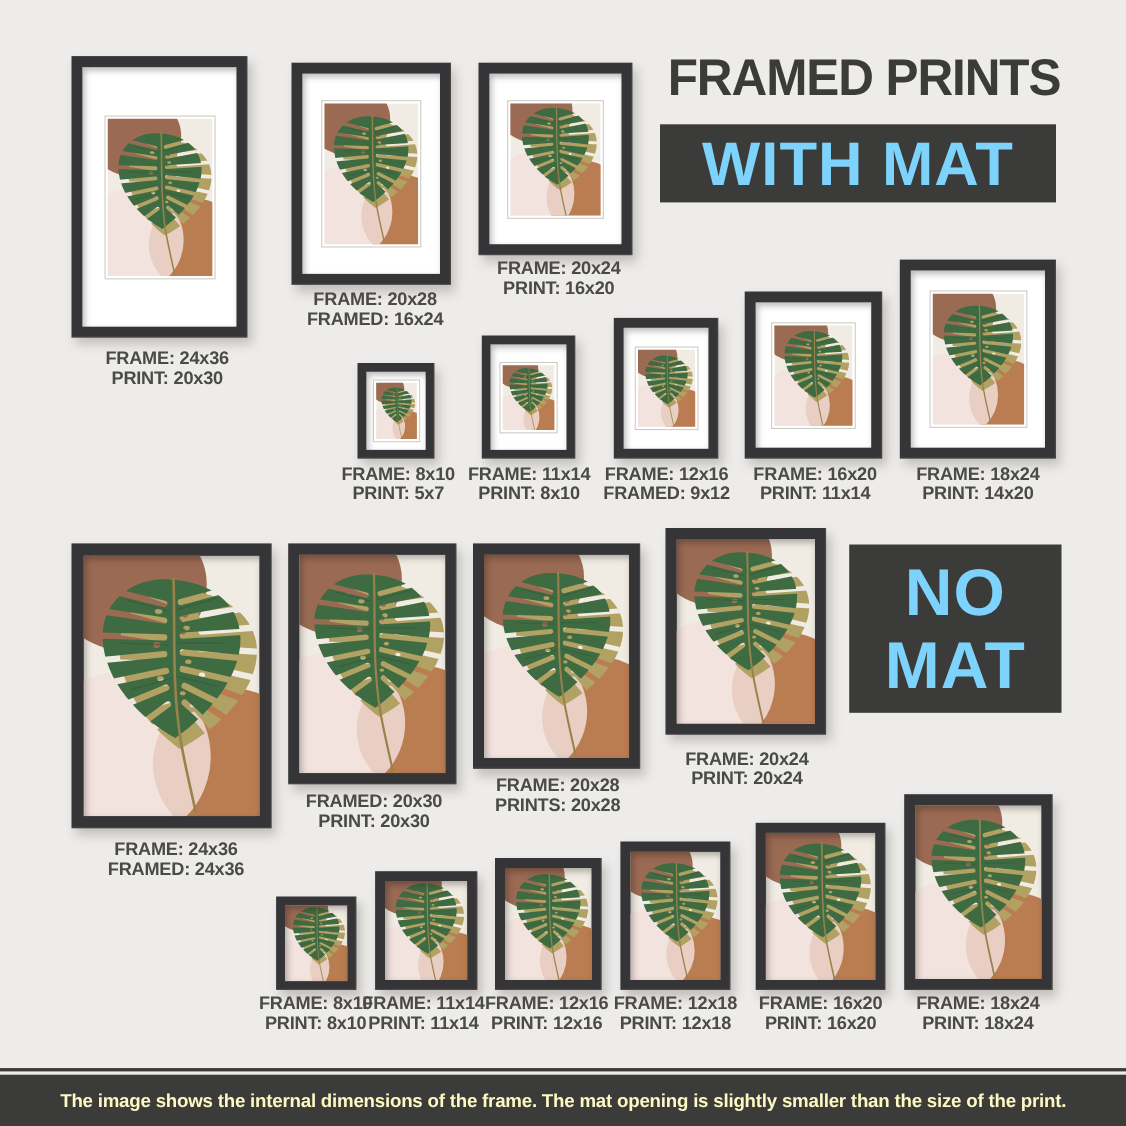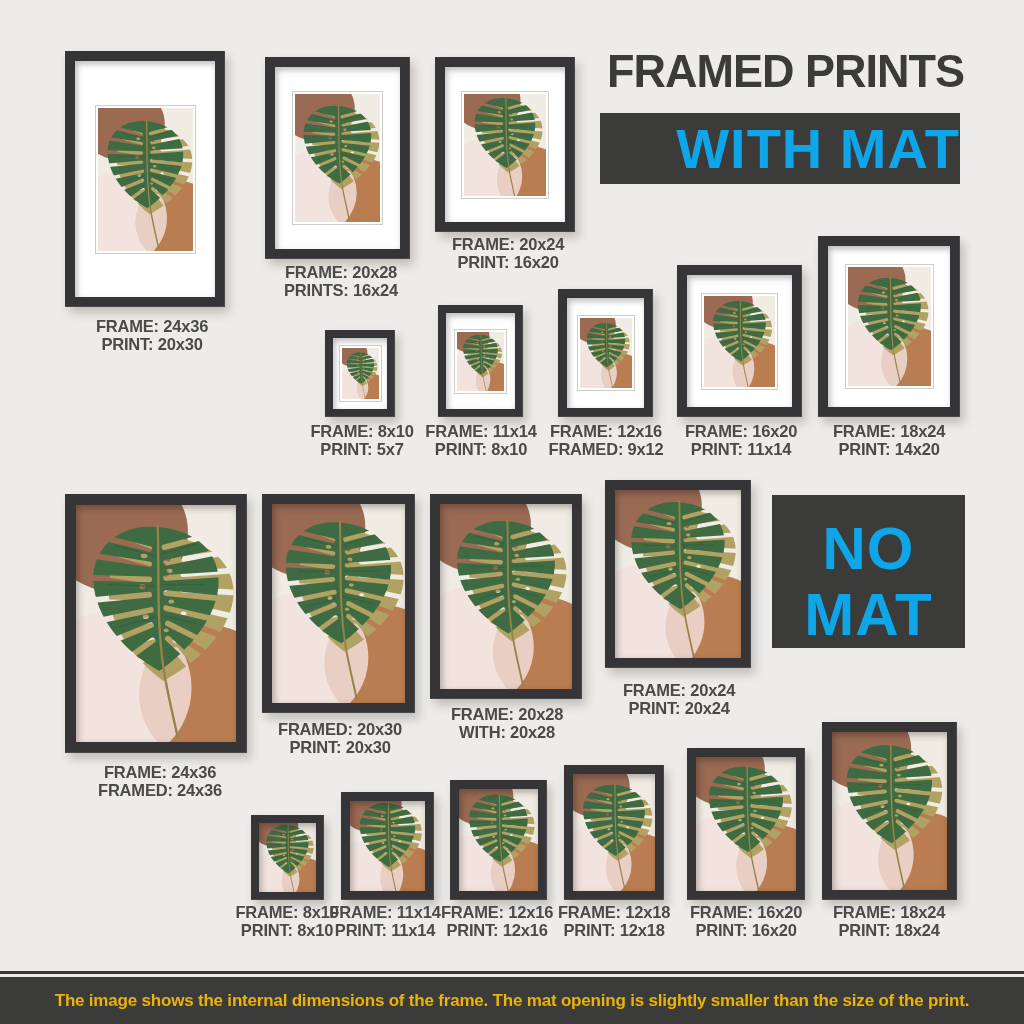--- a/index.html
+++ b/index.html
@@ -18,31 +18,31 @@
   .art{width:100%; height:100%; display:block;}
   .opening .art{width:var(--pw); height:var(--ph);}
 
   
   .size-label{position:absolute; transform:translateX(-50%); text-align:center; color:#4a4a48;
               font-weight:700; font-size:16.5px; line-height:17.5px; letter-spacing:-0.2px; white-space:nowrap;}
 
   
   .main-title{position:absolute; left:607px; top:44px; width:356px; font-size:45px; font-weight:700;
               letter-spacing:-1px; color:#3b3b3a; white-space:nowrap; transform:scaleY(1.04); transform-origin:top left;}
-  .badge{position:absolute; background:#3b3b3a; color:#0ea5e9; display:flex; align-items:center; justify-content:flex-end;
+  .badge{position:absolute; background:#3b3b3a; color:#7dd3fc; display:flex; align-items:center; justify-content:center;
          font-weight:700;}
   .badge.with-mat{left:600px; top:113px; width:360px; height:71px; font-size:56px; letter-spacing:1px;}
   .badge.no-mat{left:772px; top:495px; width:193px; height:153px; font-size:60px; line-height:66px;
                 flex-direction:column; letter-spacing:1px;}
 
   
   .footer-line{position:absolute; left:0; top:971px; width:1024px; height:3px; background:#3b3b3a;}
   .footer-bar{position:absolute; left:0; top:977px; width:1024px; height:47px; background:#3b3b3a;
               display:flex; align-items:center; justify-content:center;}
-  .footer-bar .note{color:#eab308; font-weight:700; font-size:17px; letter-spacing:-0.2px; white-space:nowrap;}
+  .footer-bar .note{color:#fef9c3; font-weight:700; font-size:17px; letter-spacing:-0.2px; white-space:nowrap;}
 
   .defs-svg{position:absolute; width:0; height:0; overflow:hidden;}
 </style>
 </head>
 <body>
 
 <div id="stage">
 
   <svg class="defs-svg" aria-hidden="true">
     <defs>
@@ -122,21 +122,21 @@
       <div class="mat">
         <div class="opening" style="--pw: 85px; --ph: 128px;">
           <svg class="art" viewBox="0 0 100 140" preserveAspectRatio="xMidYMid slice">
             <use href="#monstera-art"></use>
           </svg>
         </div>
       </div>
     </div>
     <div class="size-label" style="left: 341px; top: 264px;">
       <div>FRAME: 20x28</div>
-      <div>PRINTS: 16x24</div>
+      <div>FRAMED: 16x24</div>
     </div>
     <div class="frame" style="left: 435px; top: 57px; width: 140px; height: 175px; padding: 10px;">
       <div class="mat">
         <div class="opening" style="--pw: 82px; --ph: 102px;">
           <svg class="art" viewBox="0 0 100 140" preserveAspectRatio="xMidYMid slice">
             <use href="#monstera-art"></use>
           </svg>
         </div>
       </div>
     </div>
@@ -233,21 +233,21 @@
     </div>
     <div class="frame" style="left: 430px; top: 494px; width: 152px; height: 205px; padding: 10px;">
       <div class="print-full">
         <svg class="art" viewBox="0 0 100 140" preserveAspectRatio="xMidYMid slice">
           <use href="#monstera-art"></use>
         </svg>
       </div>
     </div>
     <div class="size-label" style="left: 507px; top: 706px;">
       <div>FRAME: 20x28</div>
-      <div>WITH: 20x28</div>
+      <div>PRINTS: 20x28</div>
     </div>
     <div class="frame" style="left: 605px; top: 480px; width: 146px; height: 188px; padding: 10px;">
       <div class="print-full">
         <svg class="art" viewBox="0 0 100 140" preserveAspectRatio="xMidYMid slice">
           <use href="#monstera-art"></use>
         </svg>
       </div>
     </div>
     <div class="size-label" style="left: 679px; top: 682px;">
       <div>FRAME: 20x24</div>

